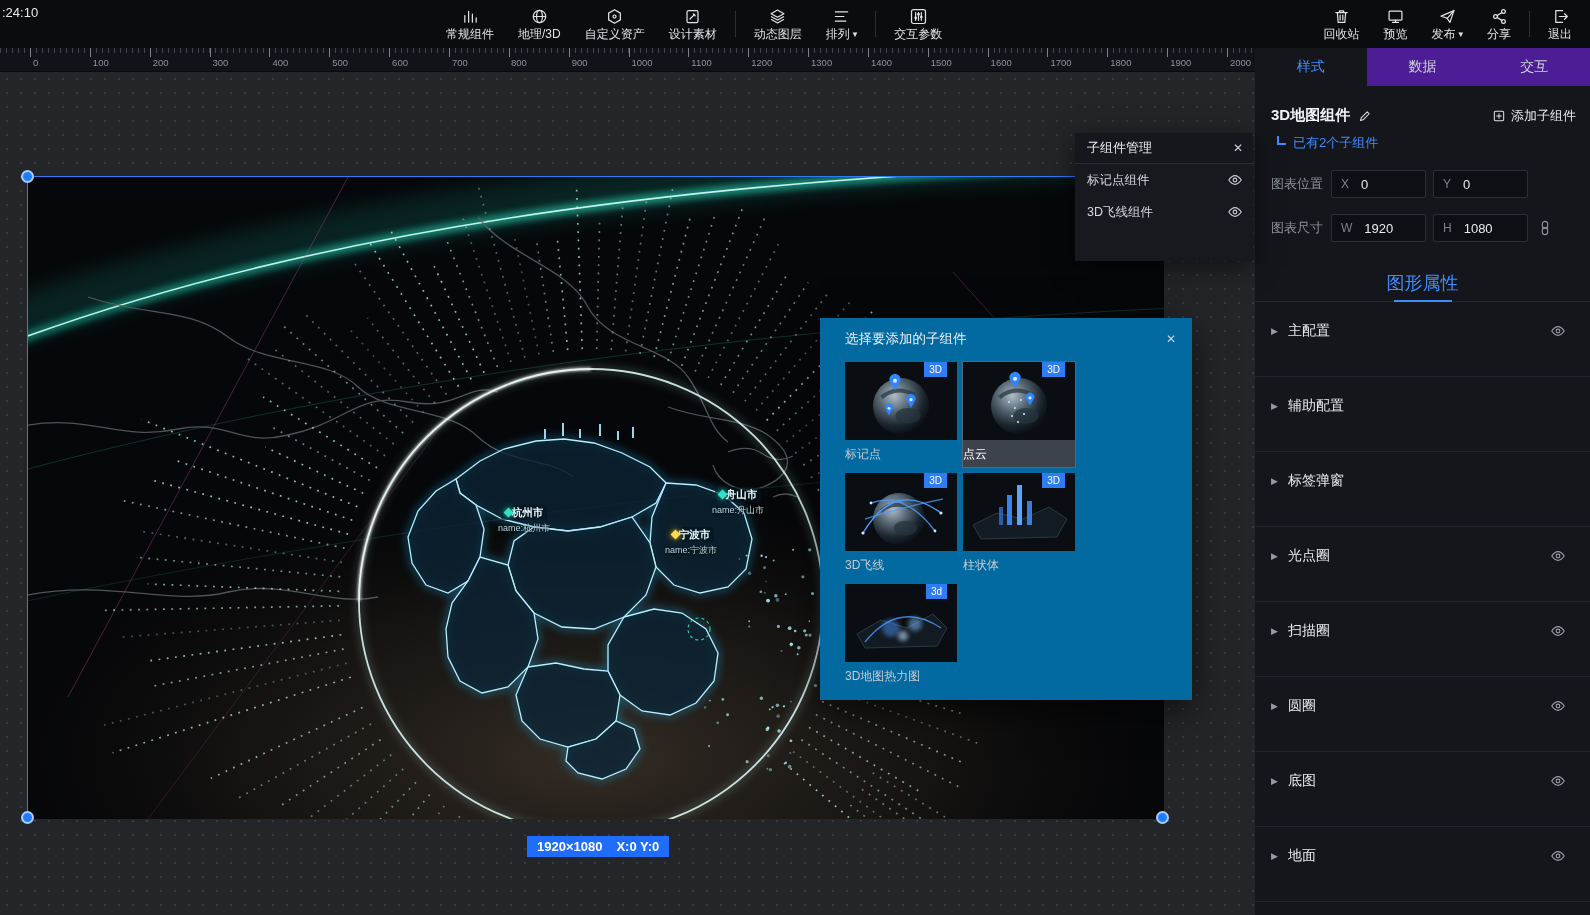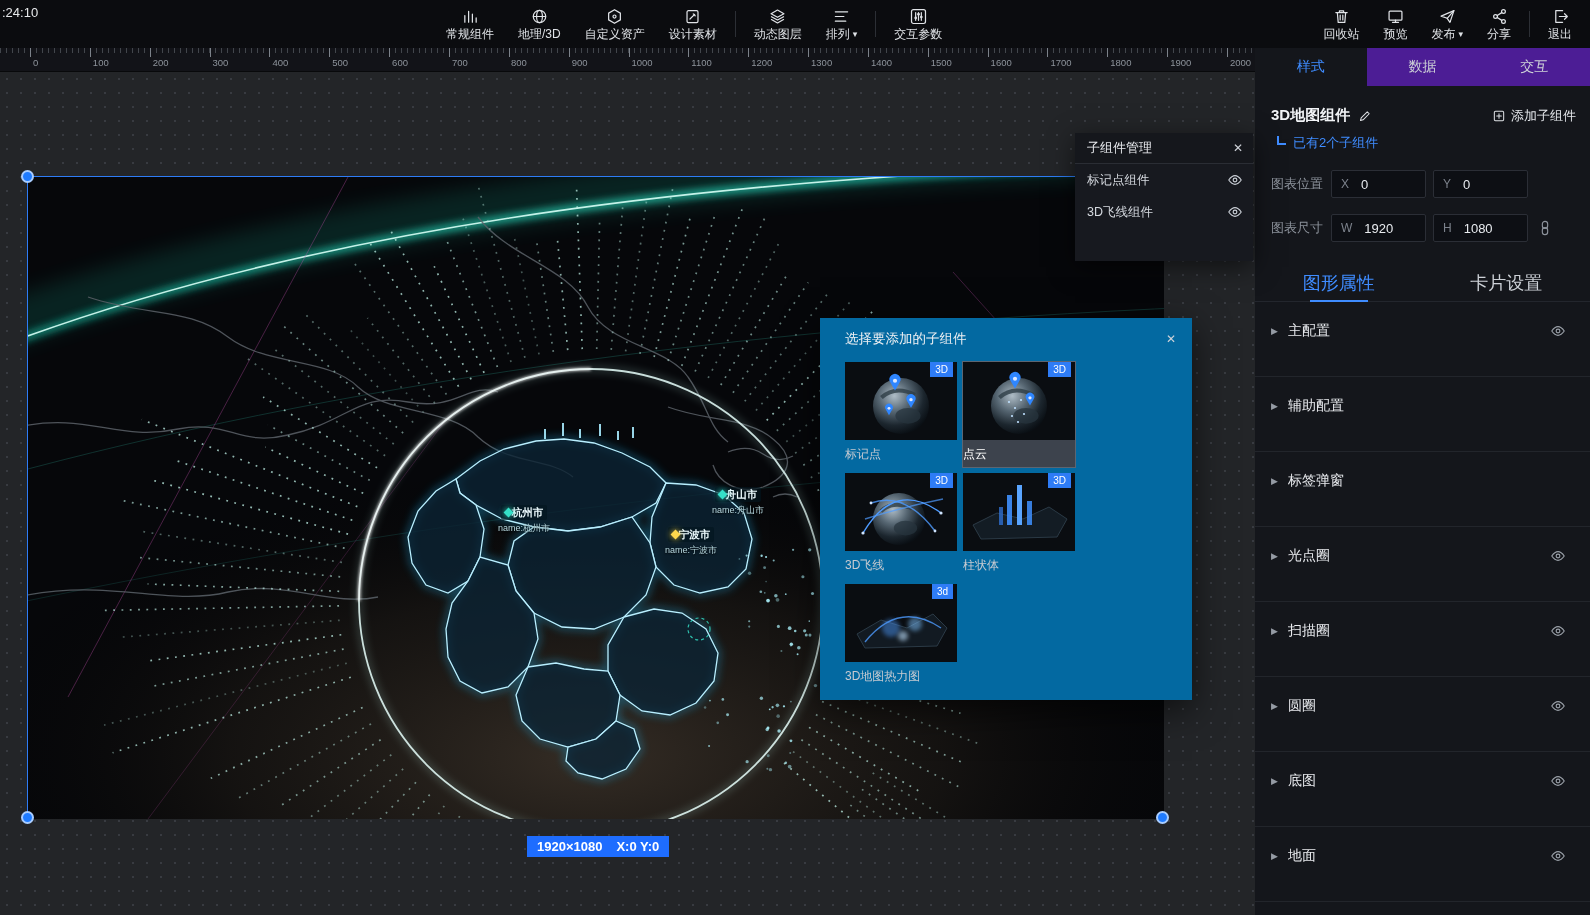--- a/index.html
+++ b/index.html
@@ -49,21 +49,21 @@
   .eye{width:16px;height:16px;stroke:#c9ced5;fill:none;stroke-width:1.3;stroke-linecap:round;stroke-linejoin:round;cursor:pointer}
 
   
   #modal{position:absolute;left:820px;top:318px;width:372px;height:382px;background:#0369a1;z-index:60;box-shadow:0 10px 34px rgba(0,0,0,.6)}
   .modal-header{display:flex;justify-content:space-between;align-items:center;padding:12px 16px 0 25px}
   .modal-title{font-size:13.5px;color:#eef0f3}
   .tile-grid{position:absolute;left:25px;top:44px;width:340px;display:flex;flex-wrap:wrap}
   .cell{width:112px;margin:0 6px 6px 0;padding-bottom:2px;cursor:pointer}
   .cell.selected{background:#3d434d;outline:1px solid #5c6572}
   .tile{position:relative;width:112px;height:78px;background:#0a0d11}
-  .badge3d{position:absolute;right:4px;top:0;background:#2e7cf6;color:#fff;font-size:10px;padding:1px 5px;line-height:13px}
+  .badge3d{position:absolute;right:10px;top:0;background:#2e7cf6;color:#fff;font-size:10px;padding:1px 5px;line-height:13px}
   .tile-label{display:block;text-align:left;font-size:12px;color:#c6cad1;padding:6px 0 2px;white-space:nowrap}
   .cell.selected .tile-label{color:#fff}
 
   
   #right-panel{position:absolute;left:1255px;top:48px;width:335px;height:867px;background:#14161b;z-index:40;overflow:hidden}
   .rp-tabs{display:flex;height:38px}
   .rp-tab{flex:1;display:flex;align-items:center;justify-content:center;font-size:14px;color:#cdd1d7;background:#4c1d95;cursor:pointer}
   .rp-tab.active{background:#14161b;color:#3f8cff}
   .rp-header-row{display:flex;align-items:center;justify-content:space-between;margin:20px 14px 0 16px}
   .rp-title-wrap{display:flex;align-items:center;gap:8px}
@@ -759,21 +759,20 @@
       <span class="v">1080</span>
     </div>
     <svg class="chain" viewBox="0 0 18 18">
         <rect x="6" y="1.5" width="6" height="8" rx="3"></rect>
         <rect x="6" y="8.5" width="6" height="8" rx="3"></rect>
       </svg>
   </div>
 
   <div class="rp-subtabs">
     <div class="rp-subtab active">图形属性</div>
-    <div class="rp-subtab">卡片设置</div>
   </div>
 
   <div id="sections">
       <div class="section">
         <div class="section-head">
           <span class="sec-arrow">▶</span>
           <span class="sec-label">主配置</span>
         </div>
         <svg class="eye" viewBox="0 0 18 18">
           <path d="M2 9c2.3-3.3 4.8-4.9 7-4.9S13.7 5.7 16 9c-2.3 3.3-4.8 4.9-7 4.9S4.3 12.3 2 9z"></path>

